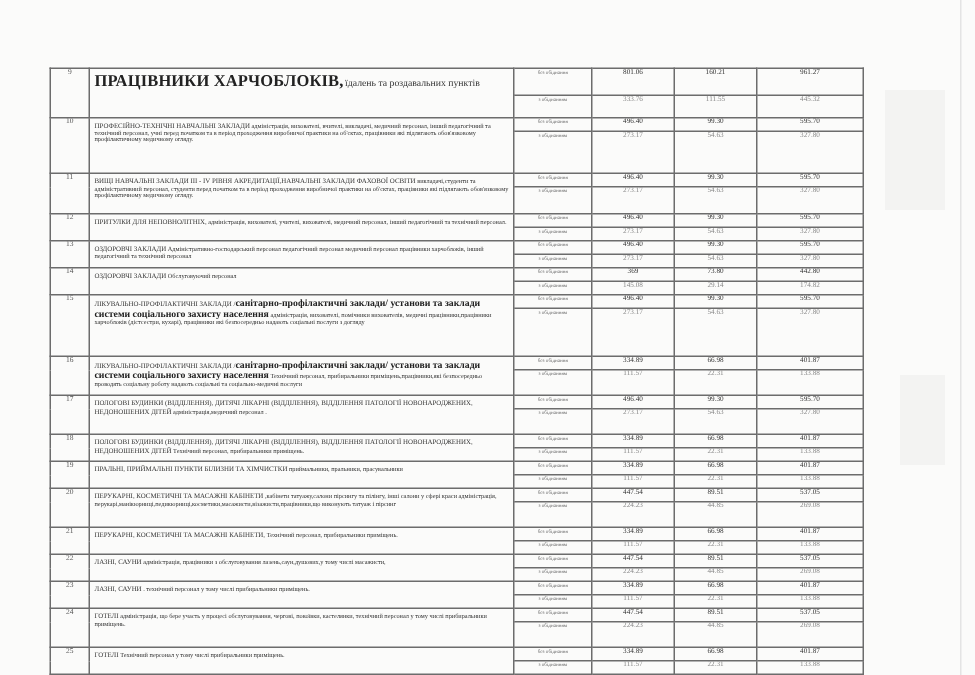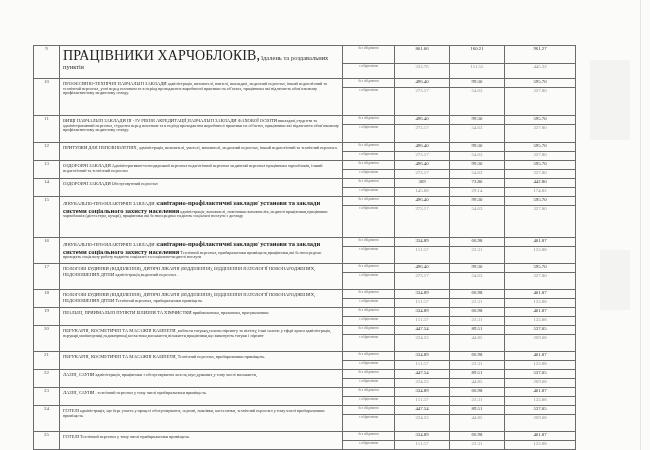--- a/index.html
+++ b/index.html
@@ -30,21 +30,21 @@
     overflow:hidden;
   }
   td.num {
     width:24px; text-align:center; font-size:5px; color:#555; padding-top:2px;
   }
   td.desc {
     width:243px; font-size:4.2px; line-height:1.1; color:#333;
   }
   td.desc .p { margin:2px 0 6px 0; }
   td.desc .p:last-child { margin-bottom:1px; }
-  td.desc b.big { font-size:14px; font-weight:normal; color:#222; letter-spacing:.1px; }
+  td.desc b.big { font-size:11px; font-weight:bold; color:#222; letter-spacing:.1px; }
   td.desc b.med { font-size:6.5px; font-weight:bold; color:#222; }
   td.desc .cap { font-size:4.6px; color:#333; }
   td.sub {
     width:46px; text-align:center; font-size:3.4px; color:#666;
     vertical-align:middle;
   }
   td.val {
     text-align:center; font-size:4.8px; color:#333; padding-top:1px;
   }
   td.val.faint { color:#888; }

